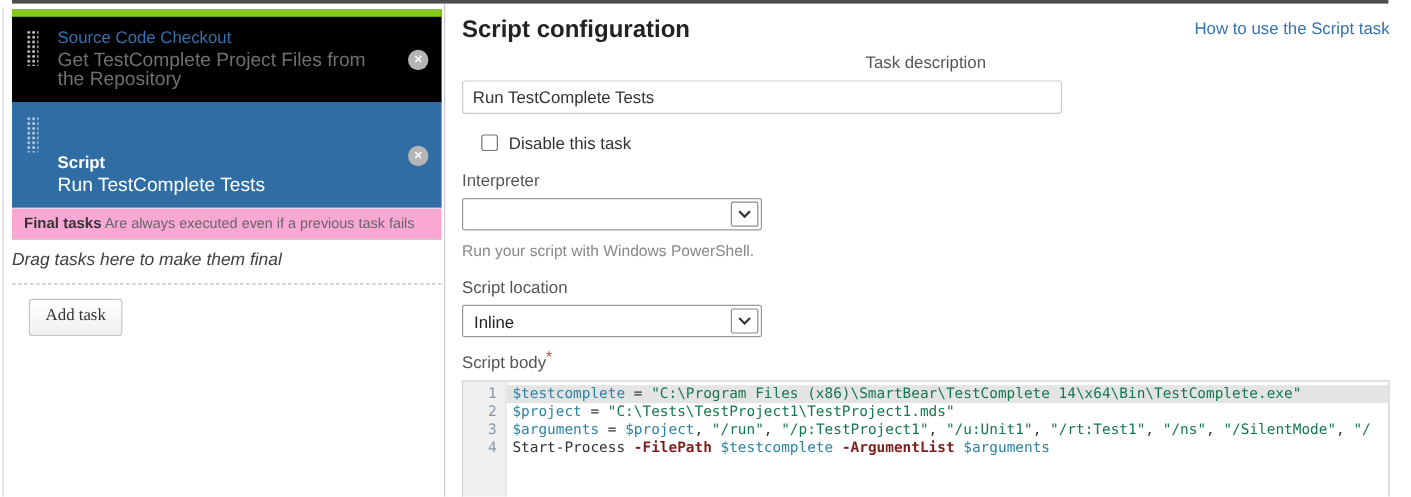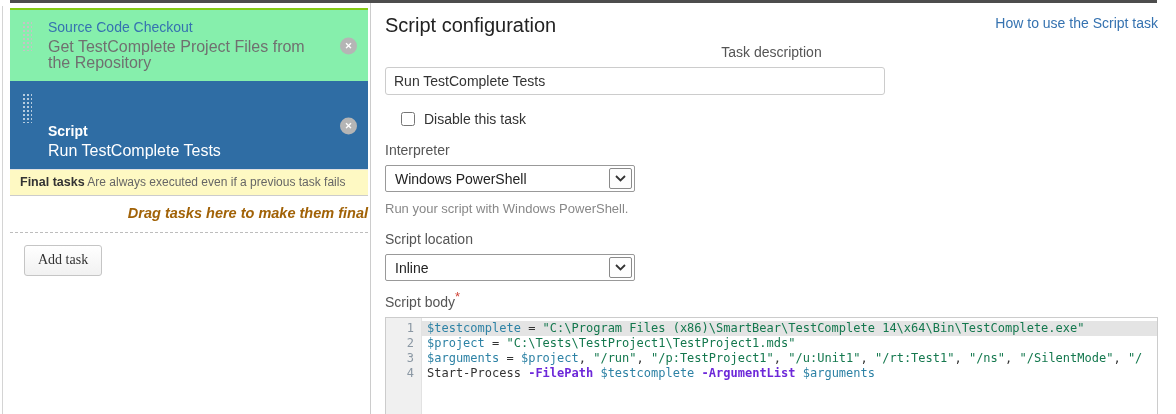--- a/index.html
+++ b/index.html
@@ -8,53 +8,53 @@
     position:relative; width:1176px; height:414px; overflow:hidden;
     background:#fff; font-family:"Liberation Sans", sans-serif; color:#333;
   }
   
   .topline   { position:absolute; left:10px; top:0; width:1147px; height:3px; background:#4d4d4d; }
   .leftline  { position:absolute; left:2px;  top:6px; bottom:0; width:1px; background:#d4d4d4; }
   .vdivider  { position:absolute; left:370px; top:3px; bottom:0; width:1px; background:#ccc; }
 
   
   .sidebar { position:absolute; left:10px; top:8px; width:358px; }
-  .task-card { position:relative; border-top:2px solid #84cc16; background:#86efac; padding:9px 40px 10px 38px; cursor:pointer; }
+  .task-card { position:relative; border-top:6px solid #84cc16; background:#000000; padding:9px 40px 10px 38px; cursor:pointer; }
   .task-card.selected { background:#2f6da4; border-top:1px solid #2f6da4; }
   .drag-dots {
     position:absolute; left:12px; top:11px; width:10px; height:30px;
     background-image:radial-gradient(circle, #c4c4c4 1px, transparent 1.3px);
     background-size:4px 4px;
   }
   .selected .drag-dots { background-image:radial-gradient(circle, rgba(255,255,255,.65) 1px, transparent 1.3px); }
   .card-title { font-size:14px; color:#3572b0; line-height:17px; }
   .selected .card-title { color:#fff; font-weight:bold;margin-top:32px; }
   .card-sub { font-size:16px; color:#707070; line-height:16px; margin-top:3px; }
   .selected .card-sub { color:#fff; }
   .remove-btn {
     position:absolute; right:11px; top:50%; transform:translateY(-50%);
     width:17px; height:17px; border:none; border-radius:50%;
     background:#b5b5b5; color:#fff; font-size:9px; font-weight:bold;
     line-height:17px; text-align:center; cursor:pointer; padding:0;
     font-family:"Liberation Sans", sans-serif;
   }
-  .final-strip { background:#fef9c3; border-top:1px solid #e0e0e0; border-bottom:1px solid #ccc; padding:5px 10px 6px; font-size:12px; color:#666; }
+  .final-strip { background:#f9a8d4; border-top:1px solid #e0e0e0; border-bottom:1px solid #ccc; padding:5px 10px 6px; font-size:12px; color:#666; }
   .final-strip b { color:#333; font-size:12.5px; }
-  .drag-hint { text-align:right; font-style:italic; font-size:14.5px; color:#a16207; padding:9px 0 11px; border-bottom:1px dashed #bdbdbd;font-weight:bold; }
+  .drag-hint { text-align:left; font-style:italic; font-size:14.5px; color:#404040; padding:9px 0 11px; border-bottom:1px dashed #bdbdbd; }
   .add-task-btn {
     display:inline-block; margin:12px 0 0 14px; padding:6px 13px 7px;
     font-size:14px; color:#333; background:linear-gradient(#fff,#f1f1f1);
     border:1px solid #c5c5c5; border-radius:3px; cursor:pointer;
     font-family:Liberation Serif, serif;
   }
 
   
   .main { position:absolute; left:385px; top:12px; width:773px; }
   .main-header { display:flex; justify-content:space-between; align-items:flex-start; }
-  .page-title { font-size:20px; font-weight:400; color:#222; line-height:26px; }
+  .page-title { font-size:20px; font-weight:700; color:#222; line-height:26px; }
   .help-link { font-size:14px; color:#3572b0; text-decoration:none; margin-top:3px; }
   .field-label { font-size:14px; color:#555; margin-top:15px; margin-bottom:7px; }
   .req { color:#d04437; font-size:13px; vertical-align:super; line-height:0; }
   .text-input {
     width:500px; height:28px; border:1px solid #ccc; border-radius:3px;
     padding:0 8px; font-size:14px; color:#333; font-family:"Liberation Sans", sans-serif;
   }
   .checkbox-row { display:flex; align-items:center; gap:9px; margin-top:16px;padding-left:16px; }
   .checkbox-row input { width:14px; height:14px; accent-color:#fff; }
   .checkbox-row label { font-size:14px; color:#333; }
@@ -73,21 +73,21 @@
   
   .editor { display:flex; margin-top:7px; width:773px; height:200px; border:1px solid #ccc; background:#fff;
             font-family:"DejaVu Sans Mono", monospace; font-size:12px; line-height:15px; }
   .gutter { width:36px; background:#f0f0f0; border-right:1px solid #e2e2e2; padding:3px 7px 0 0; text-align:right; color:#8a97a3; }
   .codearea { flex:1; padding:3px 0 0 0; overflow:hidden; white-space:pre; color:#333; }
   .code-line { padding-left:5px; height:15px; }
   .code-line.active { background:#e4e4e4; }
   .tk-var { color:#2d82a5; }
   .tk-str { color:#14784e; }
   .tk-pln { color:#333; }
-  .tk-prm { color:#6d28d9; font-weight:bold; }
+  .tk-prm { color:#7f1d1d; font-weight:bold; }
 </style>
 </head>
 <body>
 
 <div id="root">
   <div class="topline"></div>
   <div class="leftline"></div>
   <div class="vdivider"></div>
 
   <div class="sidebar">
@@ -126,21 +126,20 @@
     <div class="field-label" style="margin-top:6px;text-align:center;">Task description</div>
     <input class="text-input" type="text" value="Run TestComplete Tests" style="">
 
     <div class="checkbox-row">
       <input type="checkbox" id="disable-task" style="">
       <label for="disable-task">Disable this task</label>
     </div>
 
     <div class="field-label">Interpreter</div>
     <div class="fake-select">
-      <span>Windows PowerShell</span>
       <span class="select-arrow">
         <svg width="11" height="7" viewBox="0 0 11 7">
             <polyline points="1,1 5.5,5.5 10,1" fill="none" stroke="#333" stroke-width="1.8"></polyline>
           </svg>
       </span>
     </div>
     <div class="helper-text">Run your script with Windows PowerShell.</div>
 
     <div class="field-label">Script location</div>
     <div class="fake-select">

